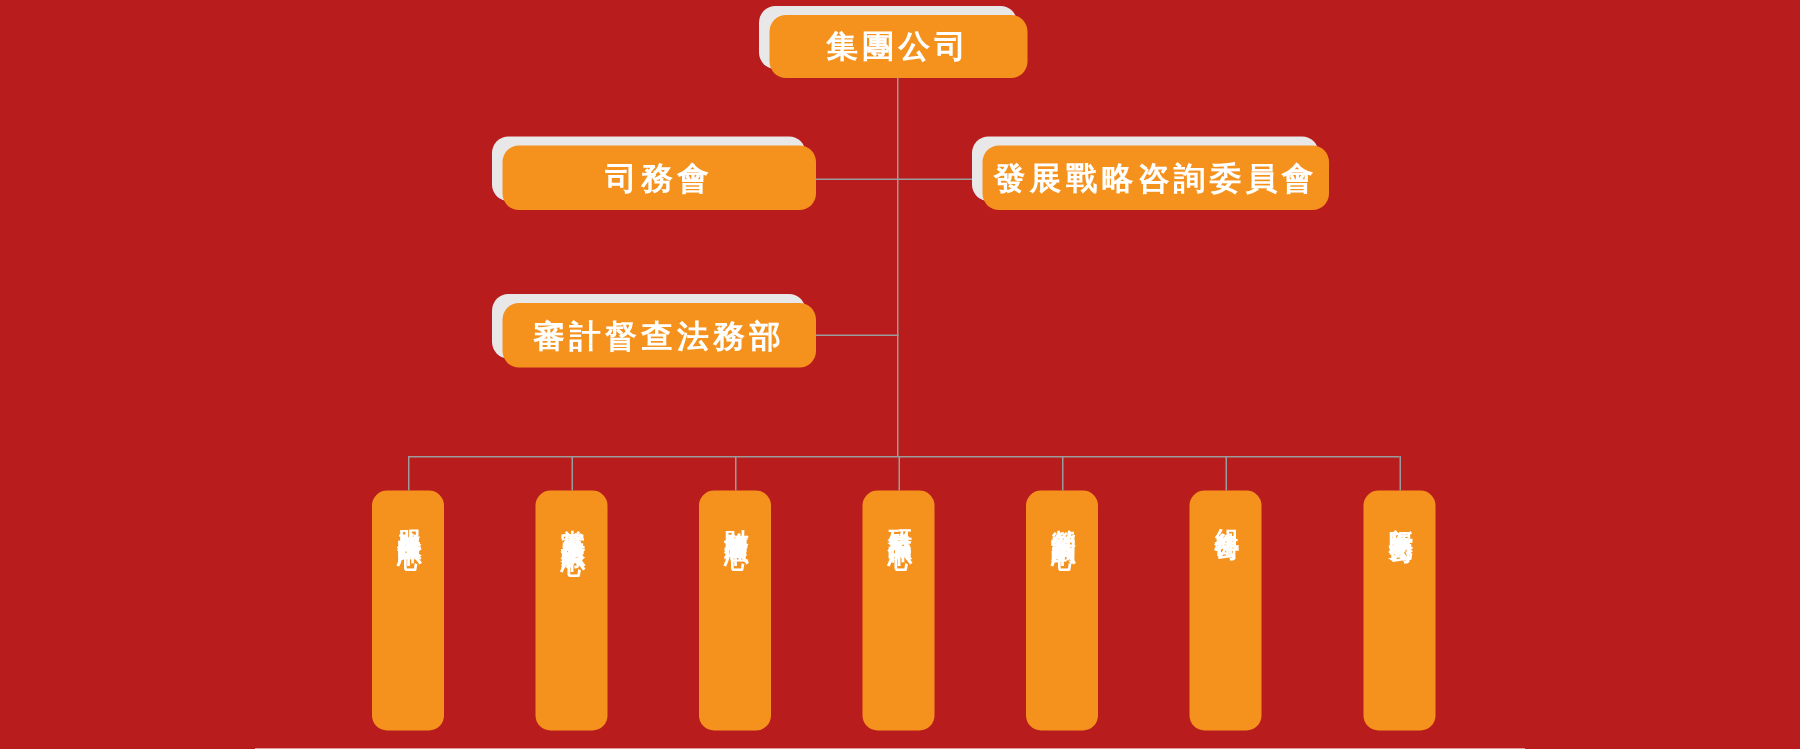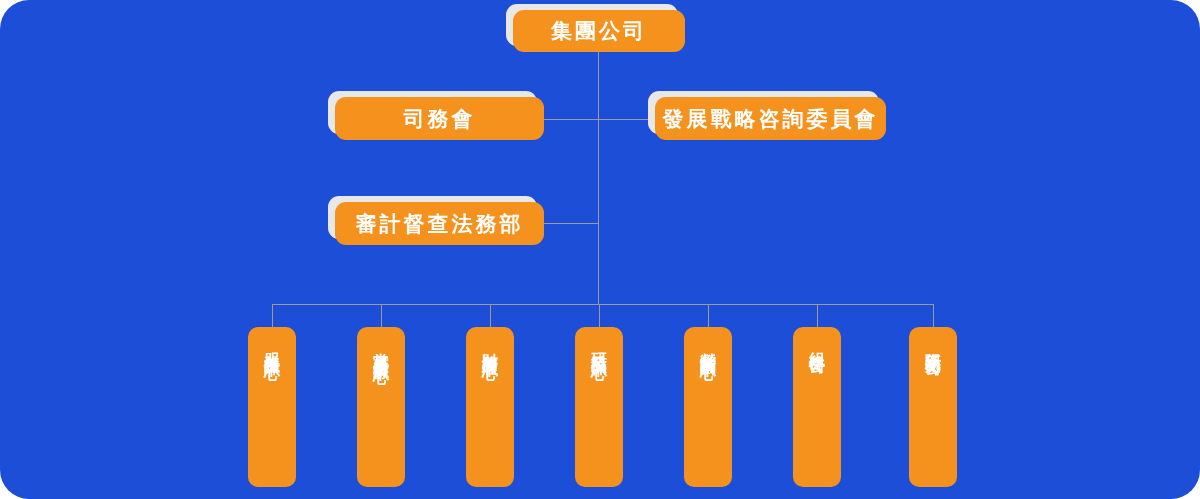--- a/index.html
+++ b/index.html
@@ -4,24 +4,23 @@
 <style>
   html, body {
     margin: 0;
     padding: 0;
     background: #ffffff;
   }
   .canvas {
     position: relative;
     width: 1200px;
     height: 499px;
-    background: #1d4ed8;
+    background: #b91c1c;
     overflow: hidden;
     font-family: "Liberation Serif", "DejaVu Serif", serif;
-    border-radius: 29px;
   }
 
   
   .line {
     position: absolute;
     background: #9b9b9b;
   }
   .vline { width: 1px; }
   .hline { height: 1px; }
 

